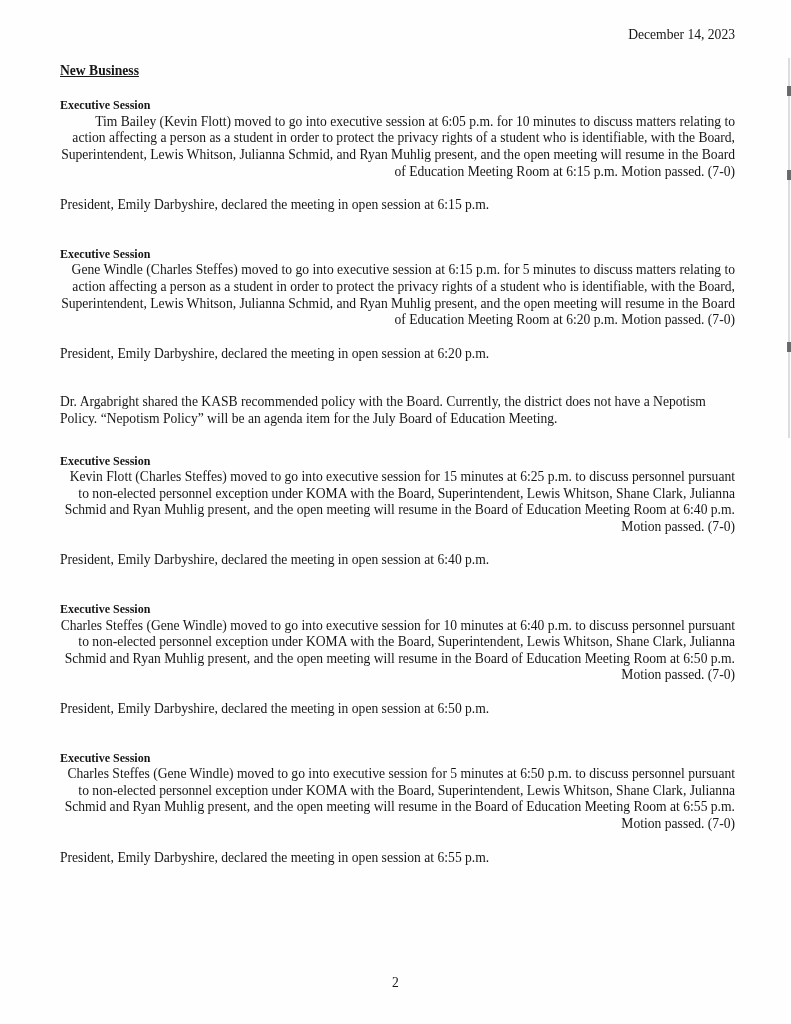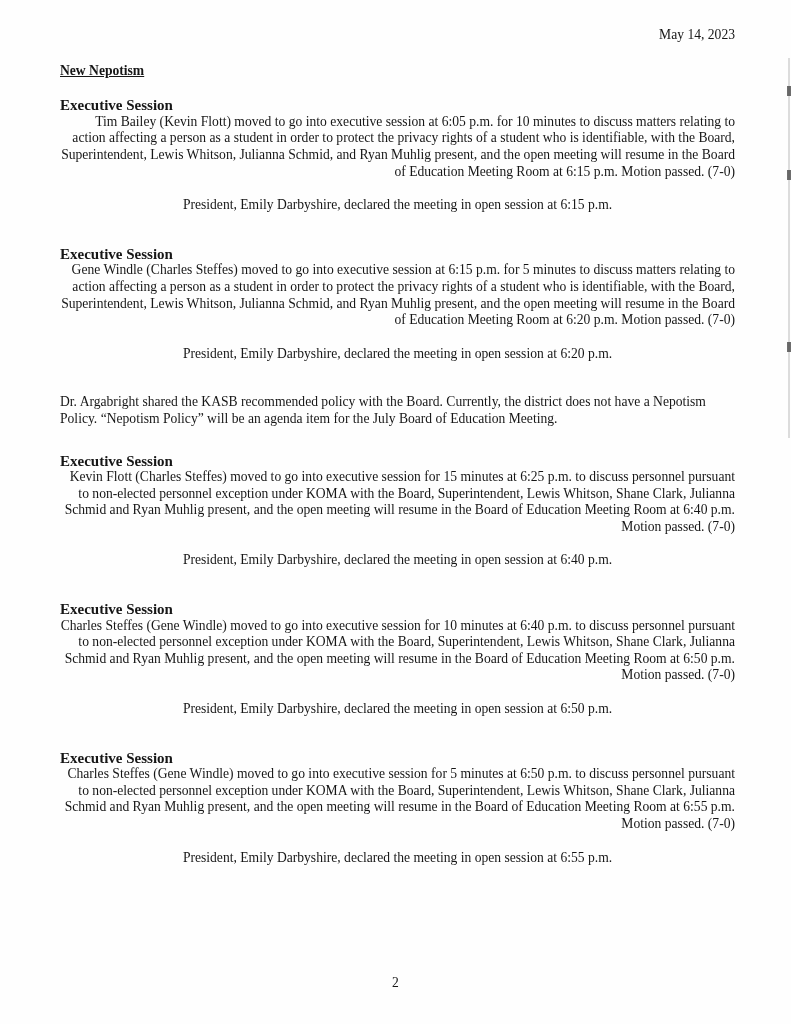--- a/index.html
+++ b/index.html
@@ -33,30 +33,29 @@
     margin: 0 0 18px 0;
   }
   .h-section {
     font-weight: bold;
     text-decoration: underline;
     font-size: 13.6px;
     margin: 0;
   }
   .h-sub {
     font-weight: bold;
-    font-size: 15px;
+    font-size: 12px;
     margin: 0;
   }
   .body-para {
     margin: 0 0 17px 0;
     text-align: right;
   }
   .followup {
     margin: 0 0 32px 0;
-    text-align: center;
   }
   .nepotism-para {
     margin: 0 0 25px 0;
   }
   .page-number {
     position: absolute;
     bottom: 32px;
     left: 0;
     width: 100%;
     text-align: center;
@@ -86,23 +85,23 @@
 <body>
 
 <div class="sheet">
   <div class="scan-line"></div>
   <div class="scan-tick t1"></div>
   <div class="scan-tick t2"></div>
   <div class="scan-tick t3"></div>
 
   <div class="content">
 
-    <div class="date-line">May 14, 2023</div>
+    <div class="date-line">December 14, 2023</div>
 
-    <p class="h-main">New Nepotism</p>
+    <p class="h-main">New Business</p>
 
     <section>
 
       <div>
         <p class="h-sub">Executive Session</p>
         <p class="body-para">Tim Bailey (Kevin Flott) moved to go into executive session at 6:05 p.m. for 10 minutes to discuss matters relating to action affecting a person as a student in order to protect the privacy rights of a student who is identifiable, with the Board, Superintendent, Lewis Whitson, Julianna Schmid, and Ryan Muhlig present, and the open meeting will resume in the Board of Education Meeting Room at 6:15 p.m.  Motion passed. (7-0)</p>
         <p class="followup">President, Emily Darbyshire, declared the meeting in open session at 6:15 p.m.</p>
       </div>
 
       <div>

